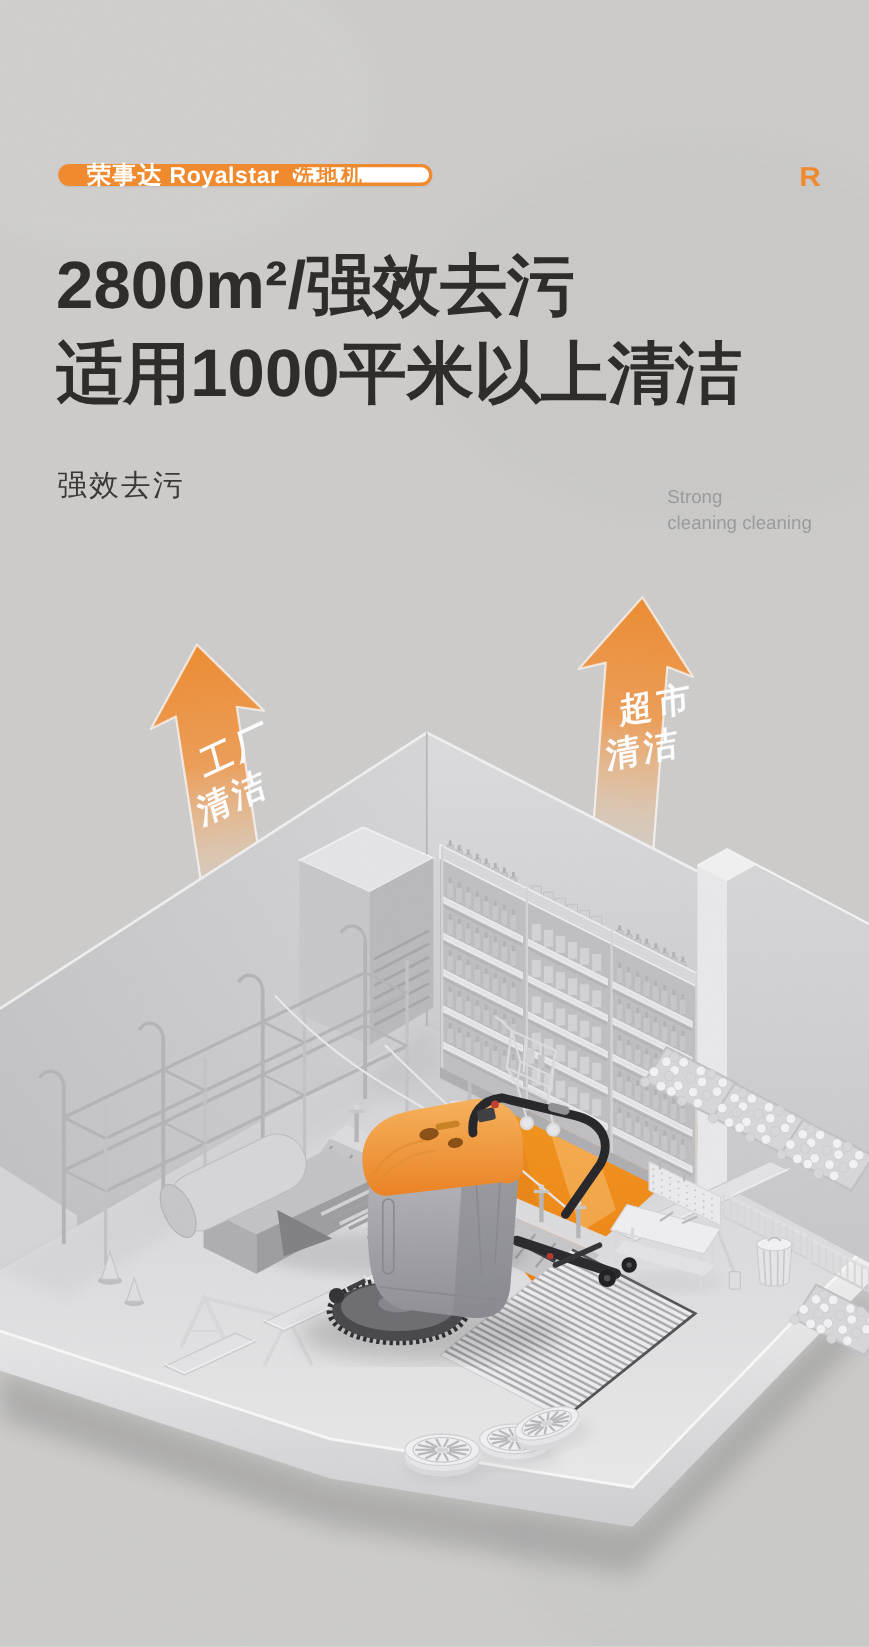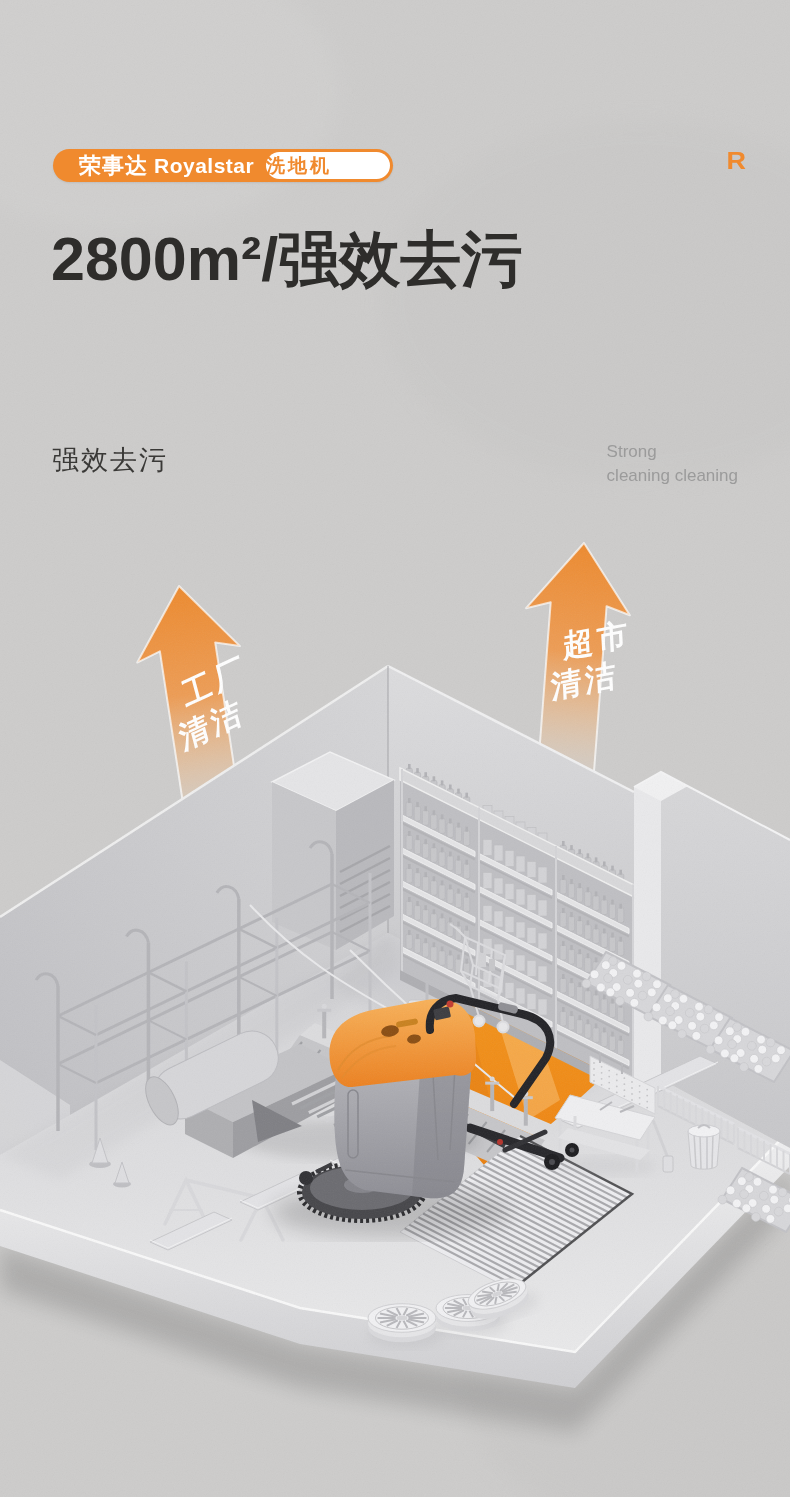--- a/index.html
+++ b/index.html
@@ -5,38 +5,38 @@
   :root{
     --accent:#F08A2E; --headline:#2E2D2B; --muted:#9B9B9B; --background:#CDCCCB; --path-orange:#F1911E;
   }
   *{margin:0;padding:0;box-sizing:border-box;}
   body{background:#ffffff;font-family:"Liberation Sans","DejaVu Sans",sans-serif;}
   .canvas{position:relative;width:790px;height:1497px;overflow:hidden;background:var(--background);}
   .scene-svg{position:absolute;left:0;top:0;width:790px;height:1497px;display:block;}
 
   
   .brand-badge{
-    position:absolute;left:53px;top:149px;width:340px;height:33px;
+    position:absolute;left:53px;top:149px;width:340px;height:20px;
     background:var(--accent);border-radius:19px;display:flex;align-items:center;
     padding-left:26px;box-shadow:0 1px 2px rgba(0,0,0,.08);
   }
   .brand-cn{color:#fff;font-size:22px;font-weight:800;letter-spacing:1px;line-height:1;}
   .brand-en{color:#fff;font-size:21px;font-weight:700;margin-left:6px;letter-spacing:.5px;line-height:1;}
   .brand-tag-pill{
     position:absolute;right:3px;top:3px;bottom:3px;width:124px;background:#fff;border-radius:16px;
     display:flex;align-items:center;justify-content:flex-start;
   }
   .brand-tag{color:var(--accent);font-size:19px;font-weight:800;letter-spacing:3px;}
   .corner-mark{
     position:absolute;right:44px;top:146px;color:var(--accent);
     font-size:27px;font-weight:800;transform:scaleY(.92);
   }
   .headline{position:absolute;left:51px;top:219px;color:var(--headline);
     font-size:61px;font-weight:800;line-height:80px;letter-spacing:0px;white-space:nowrap;}
-  .sub-cn{position:absolute;left:52px;top:442px;color:#3A3937;font-size:27px;letter-spacing:2px;font-weight:500;}
+  .sub-cn{position:absolute;left:52px;top:423px;color:#3A3937;font-size:27px;letter-spacing:2px;font-weight:500;}
   .sub-en{position:absolute;right:52px;top:440px;text-align:left;color:var(--muted);
     font-size:17px;line-height:24px;font-weight:500;}
 </style>
 </head>
 <body>
 
 <div class="canvas">
 
   <svg class="scene-svg" viewBox="0 0 790 1497">
     <defs>
@@ -935,20 +935,21 @@
     <span class="brand-cn">荣事达</span>
     <span class="brand-en">Royalstar</span>
     <span class="brand-tag-pill">
       <span class="brand-tag">洗地机</span>
     </span>
   </div>
   <div class="corner-mark">R</div>
 
   <div class="headline">
     <div>2800m²/强效去污</div>
+    <div>适用1000平米以上清洁</div>
   </div>
 
   <div class="sub-cn">强效去污</div>
   <div class="sub-en">
     <div>Strong</div>
     <div>cleaning cleaning</div>
   </div>
 </div>
 
 </body></html>

